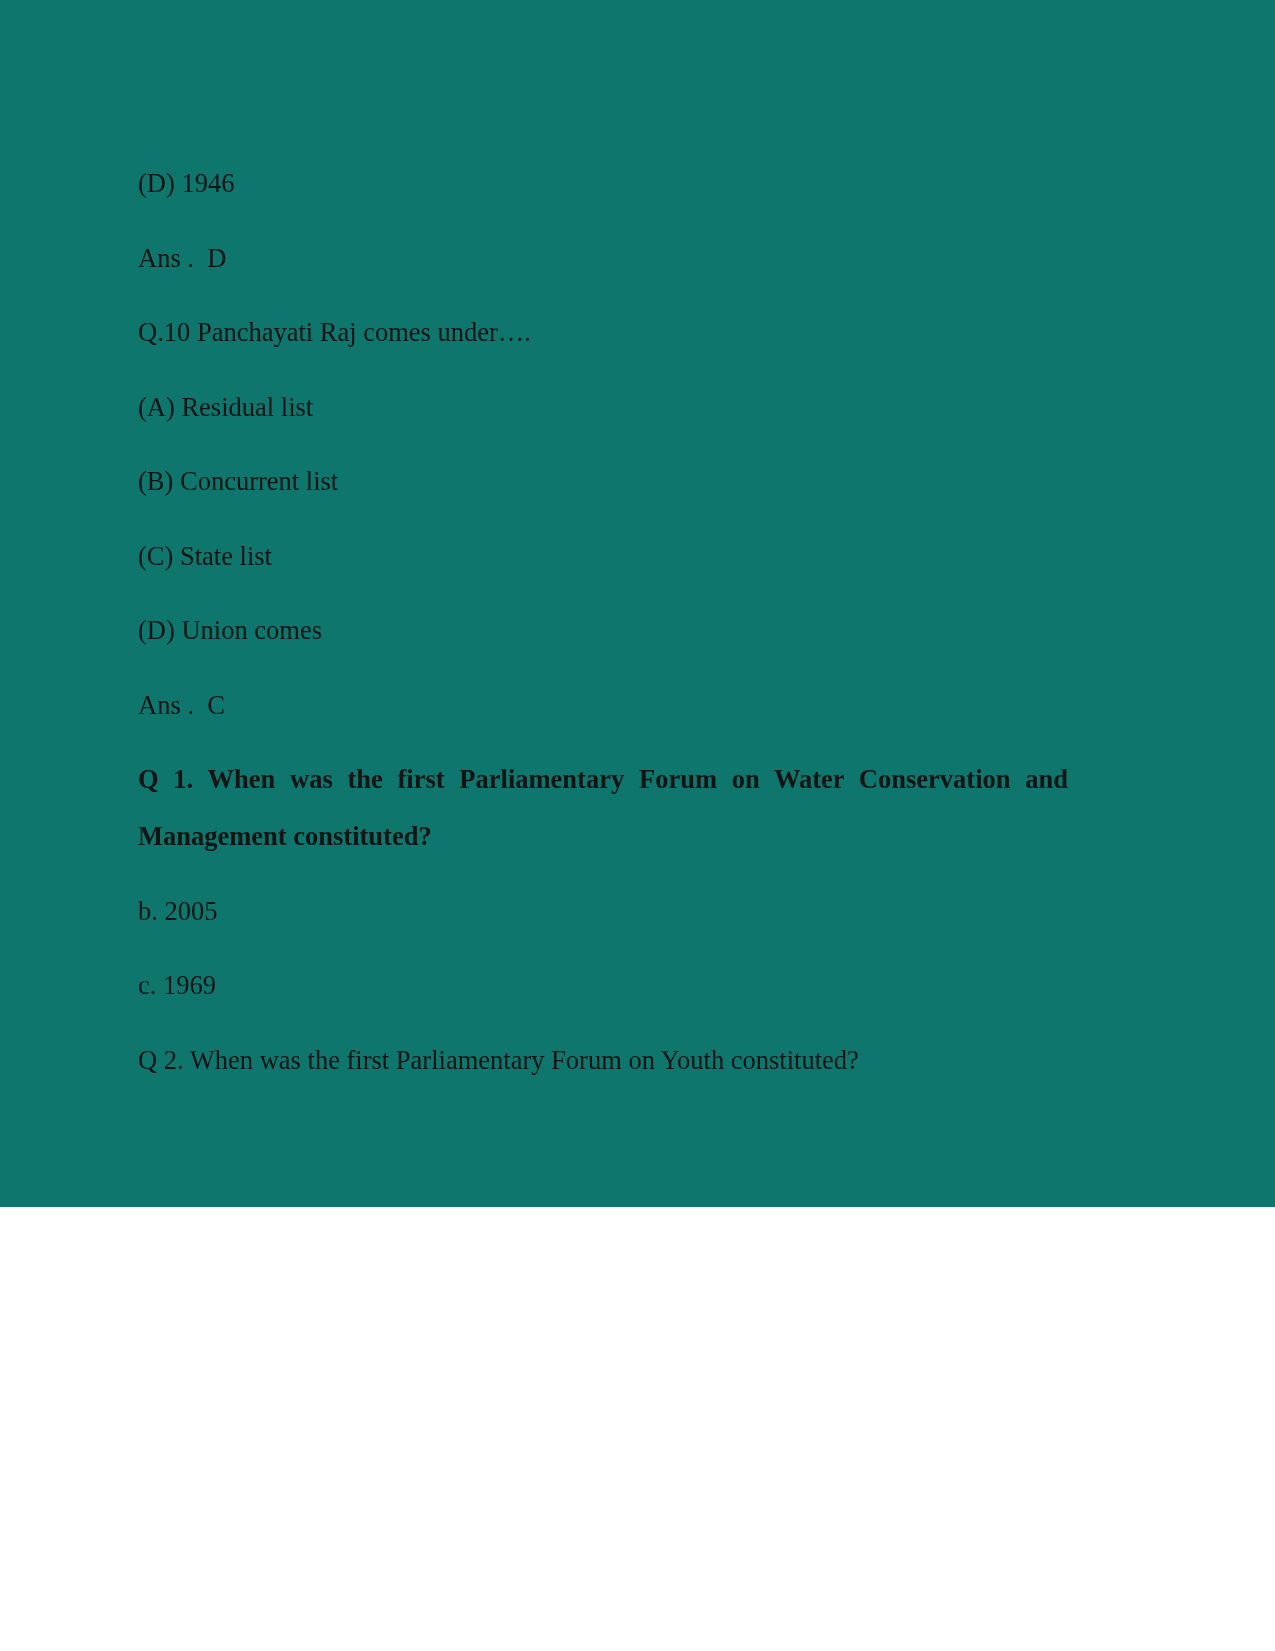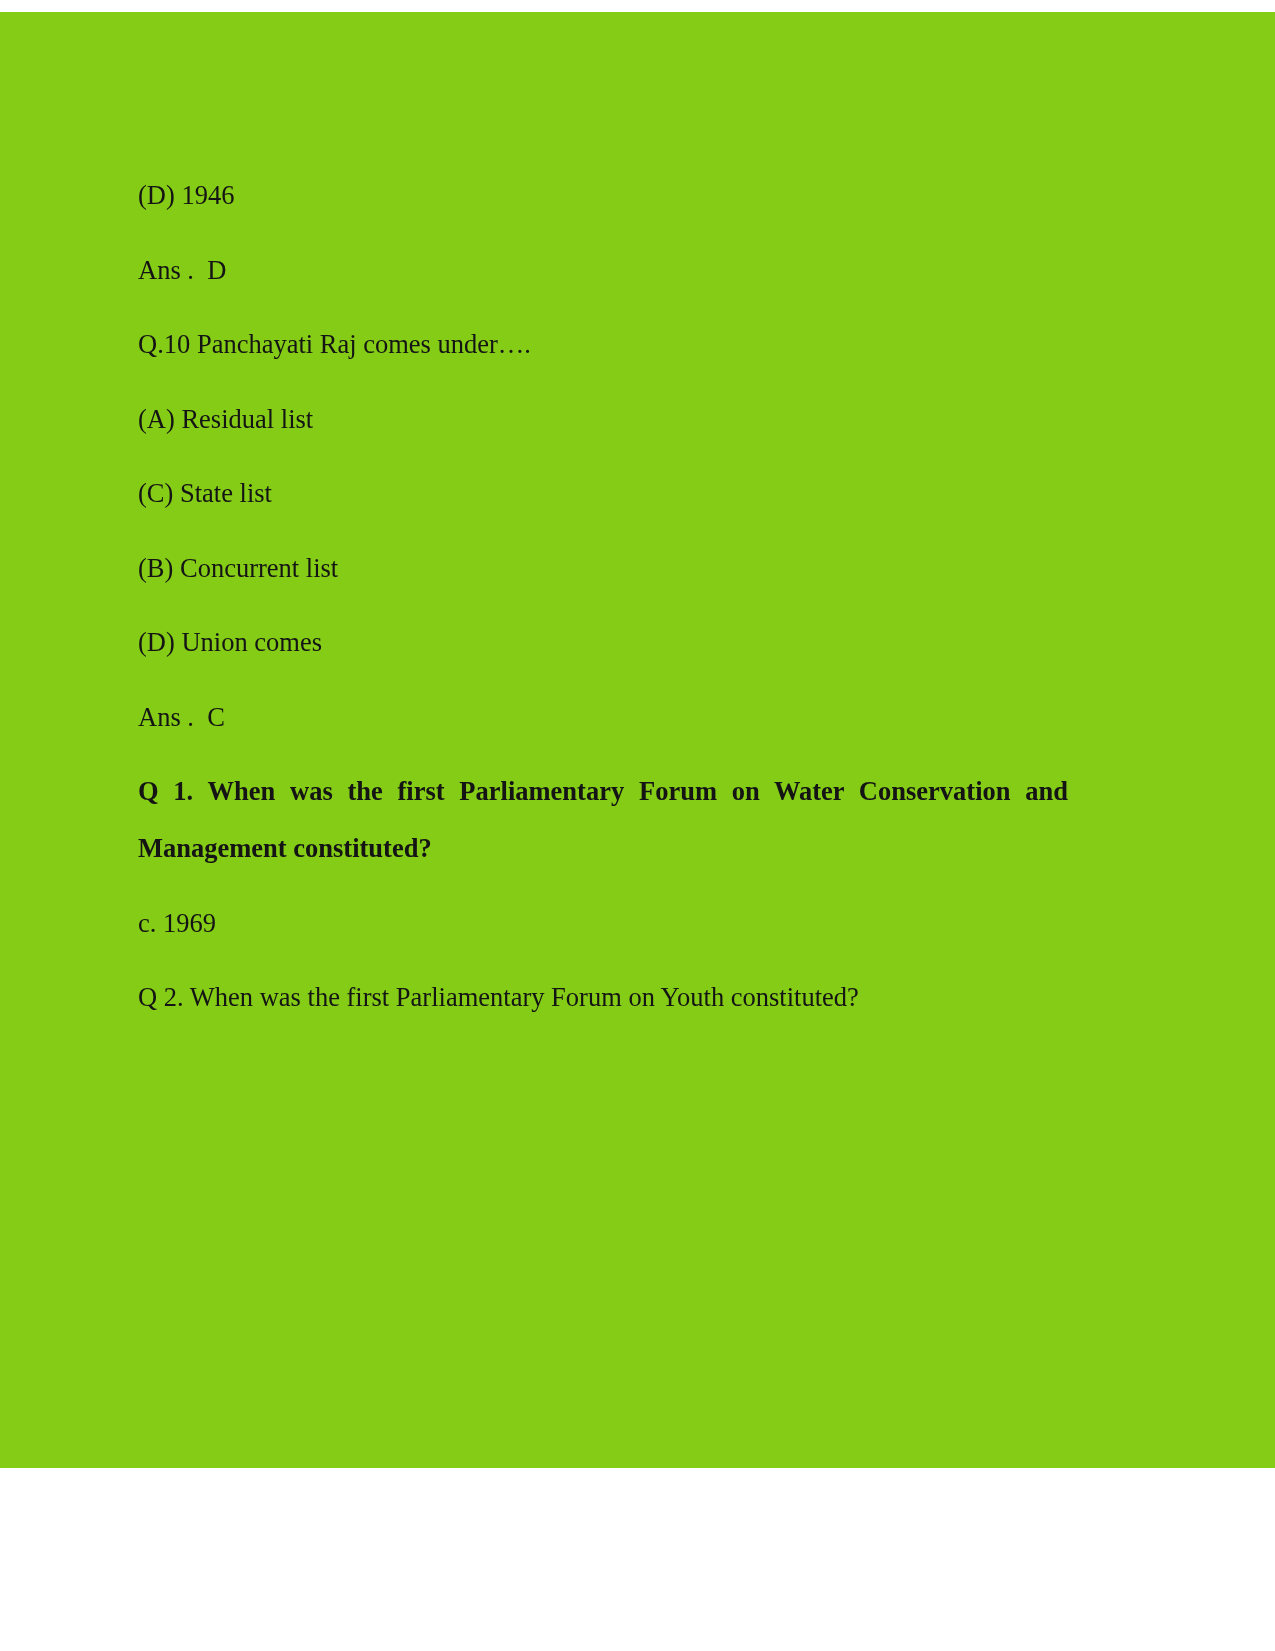--- a/index.html
+++ b/index.html
@@ -4,23 +4,23 @@
 <title>Exam Question Paper Page</title>
 <style>
   html, body {
     margin: 0;
     padding: 0;
     background: #ffffff;
   }
   .page {
     position: relative;
     width: 1275px;
-    height: 1456px;
-    background: #84cc16;
-    margin: 12px auto;
+    height: 1207px;
+    background: #0f766e;
+    margin: 0 auto;
     overflow: hidden;
     font-family: "Liberation Serif", "DejaVu Serif", serif;
     color: #000000;
   }
   .content {
     position: absolute;
     left: 138px;
     top: 155px;
     width: 930px;
   }
@@ -49,32 +49,33 @@
   <div class="content">
 
     <p class="para gap-std">(D) 1946</p>
 
     <p class="para gap-std">Ans .  D</p>
 
     <p class="para gap-std">Q.10 Panchayati Raj comes under….</p>
 
     <p class="para gap-std">(A) Residual list</p>
 
+    <p class="para gap-std">(B) Concurrent list</p>
+
     <p class="para gap-std">(C) State list</p>
-
-    <p class="para gap-std">(B) Concurrent list</p>
 
     <p class="para gap-std">(D) Union comes</p>
 
     <p class="para gap-std">Ans .  C</p>
 
 
     <p class="para justified">Q 1. When was the first Parliamentary Forum on Water Conservation and Management constituted?</p>
 
 
+    <p class="para gap-std">b. 2005</p>
 
     <p class="para gap-std">c. 1969</p>
 
 
     <p class="para gap-std">Q 2. When was the first Parliamentary Forum on Youth constituted?</p>
 
   </div>
 </div>
 
 </body></html>

